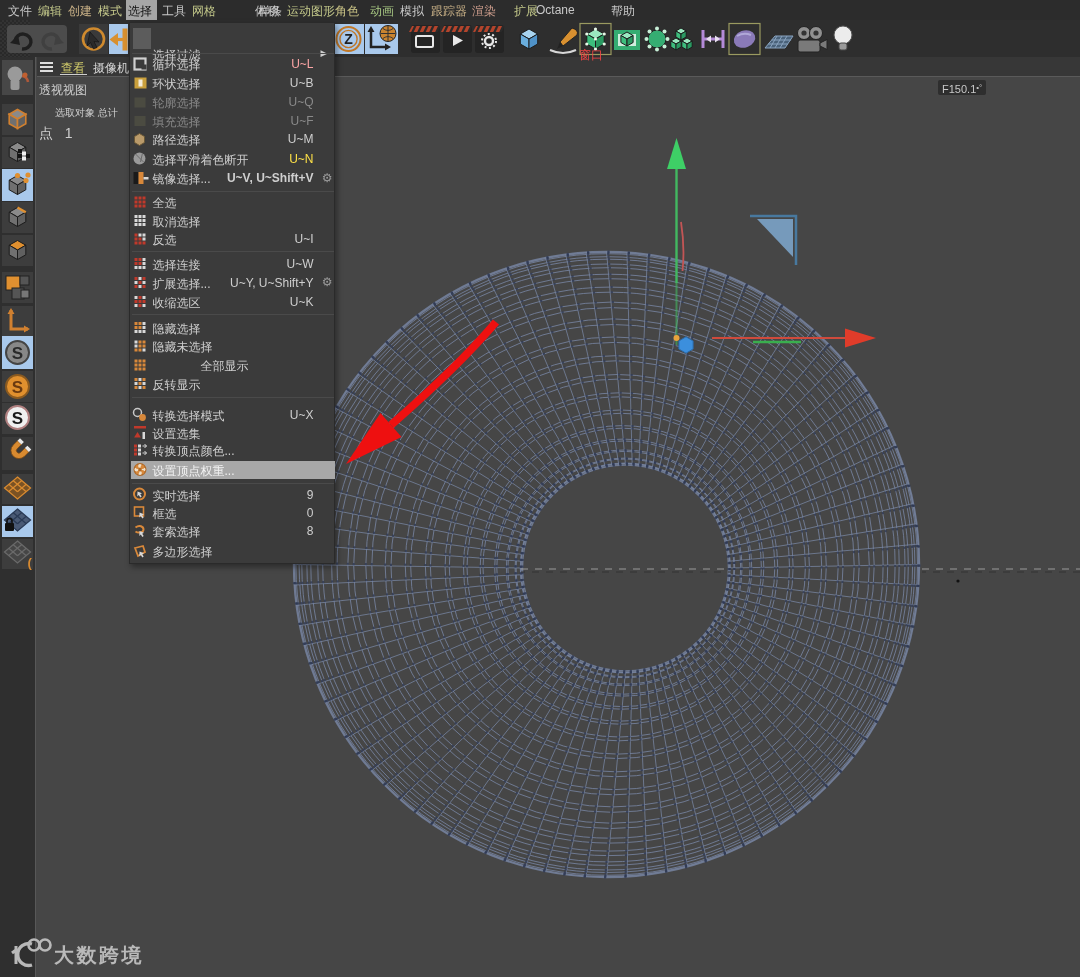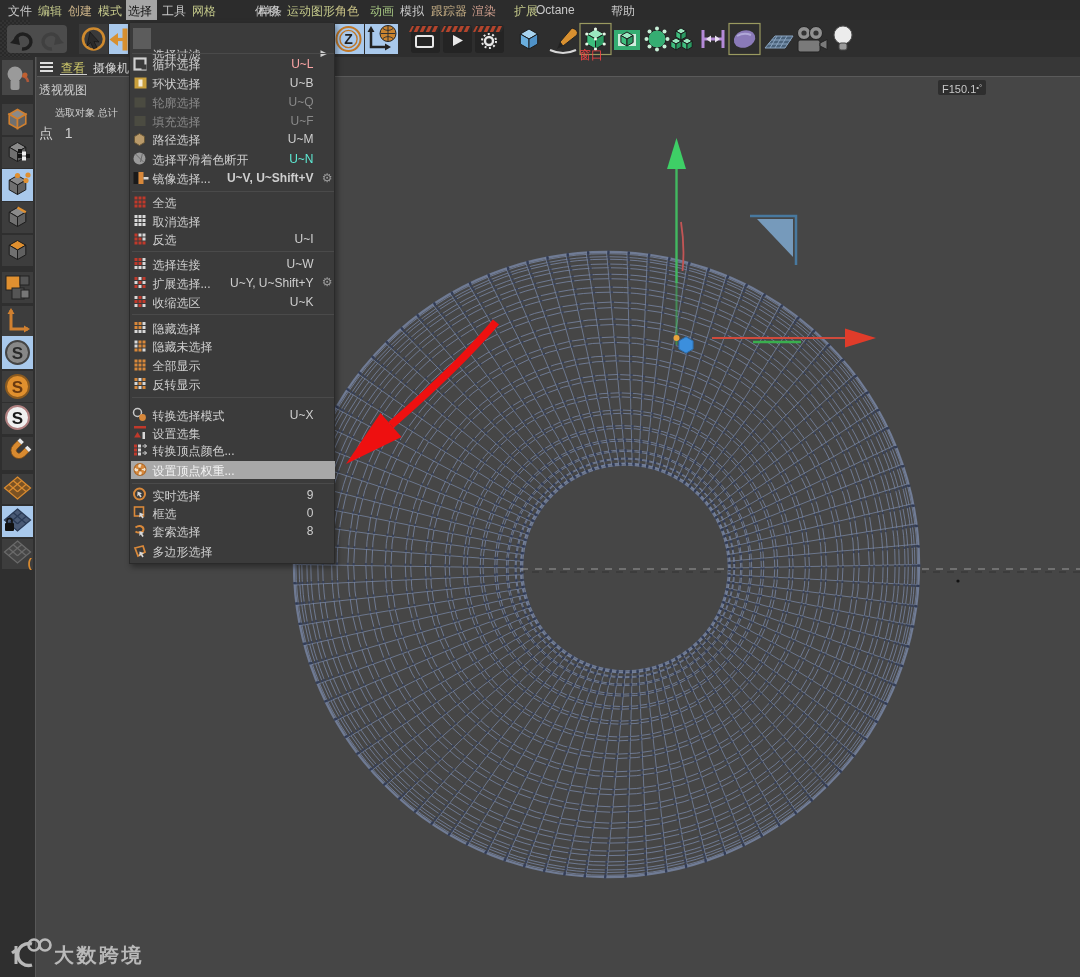--- a/index.html
+++ b/index.html
@@ -388,21 +388,21 @@
     <div class="mrow" style="top:88.5px;">
       <span class="mtxt" style="color:#8a8a8a;">填充选择</span>
       <span class="msc" style="color:#8a8a8a;">U~F</span>
     </div>
     <div class="mrow" style="top:107.0px;">
       <span class="mtxt" style="color:#cfcfcf;">路径选择</span>
       <span class="msc" style="color:#cfcfcf;">U~M</span>
     </div>
     <div class="mrow" style="top:126.5px;">
       <span class="mtxt" style="color:#cfcfcf;">选择平滑着色断开</span>
-      <span class="msc" style="color:#5eead4;margin-left:36px;">U~N</span>
+      <span class="msc" style="color:#fde047;margin-left:36px;">U~N</span>
     </div>
     <div class="mrow" style="top:146.0px;">
       <span class="mtxt" style="color:#cfcfcf;">镜像选择...</span>
       <span class="msc" style="color:#cfcfcf;font-weight:bold;">U~V, U~Shift+V</span>
       <span class="gear">⚙</span>
     </div>
     <div class="mrow" style="top:170.0px;">
       <span class="mtxt" style="color:#cfcfcf;">全选</span>
     </div>
     <div class="mrow" style="top:188.5px;">
@@ -425,21 +425,21 @@
       <span class="mtxt" style="color:#cfcfcf;">收缩选区</span>
       <span class="msc" style="color:#cfcfcf;">U~K</span>
     </div>
     <div class="mrow" style="top:295.5px;">
       <span class="mtxt" style="color:#cfcfcf;">隐藏选择</span>
     </div>
     <div class="mrow" style="top:314.0px;">
       <span class="mtxt" style="color:#cfcfcf;">隐藏未选择</span>
     </div>
     <div class="mrow" style="top:333.0px;">
-      <span class="mtxt" style="color:#cfcfcf;">全部显示</span>
+      <span class="mtxt" style="color:#cfcfcf;margin-left:48px;">全部显示</span>
     </div>
     <div class="mrow" style="top:351.5px;">
       <span class="mtxt" style="color:#cfcfcf;">反转显示</span>
     </div>
     <div class="mrow" style="top:382.5px;">
       <span class="mtxt" style="color:#cfcfcf;">转换选择模式</span>
       <span class="msc" style="color:#cfcfcf;">U~X</span>
     </div>
     <div class="mrow" style="top:400.5px;">
       <span class="mtxt" style="color:#cfcfcf;">设置选集</span>

